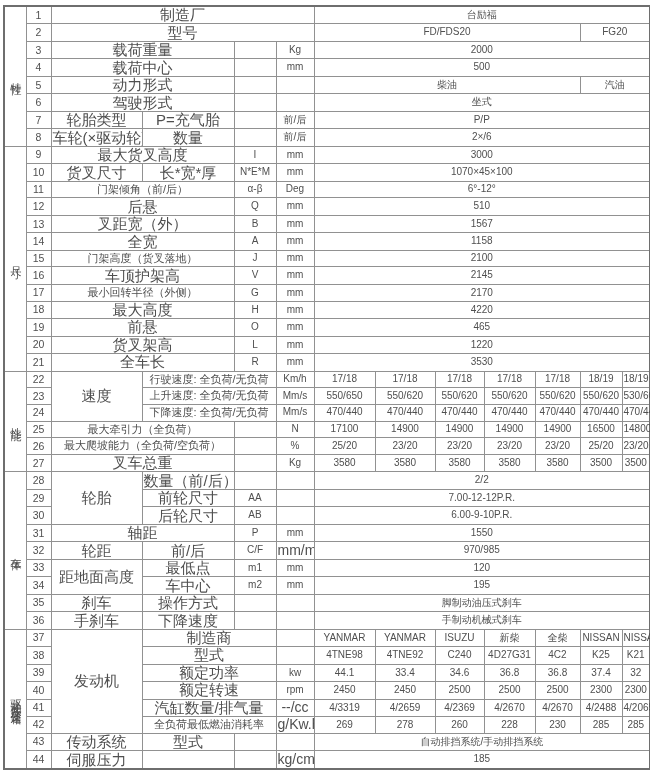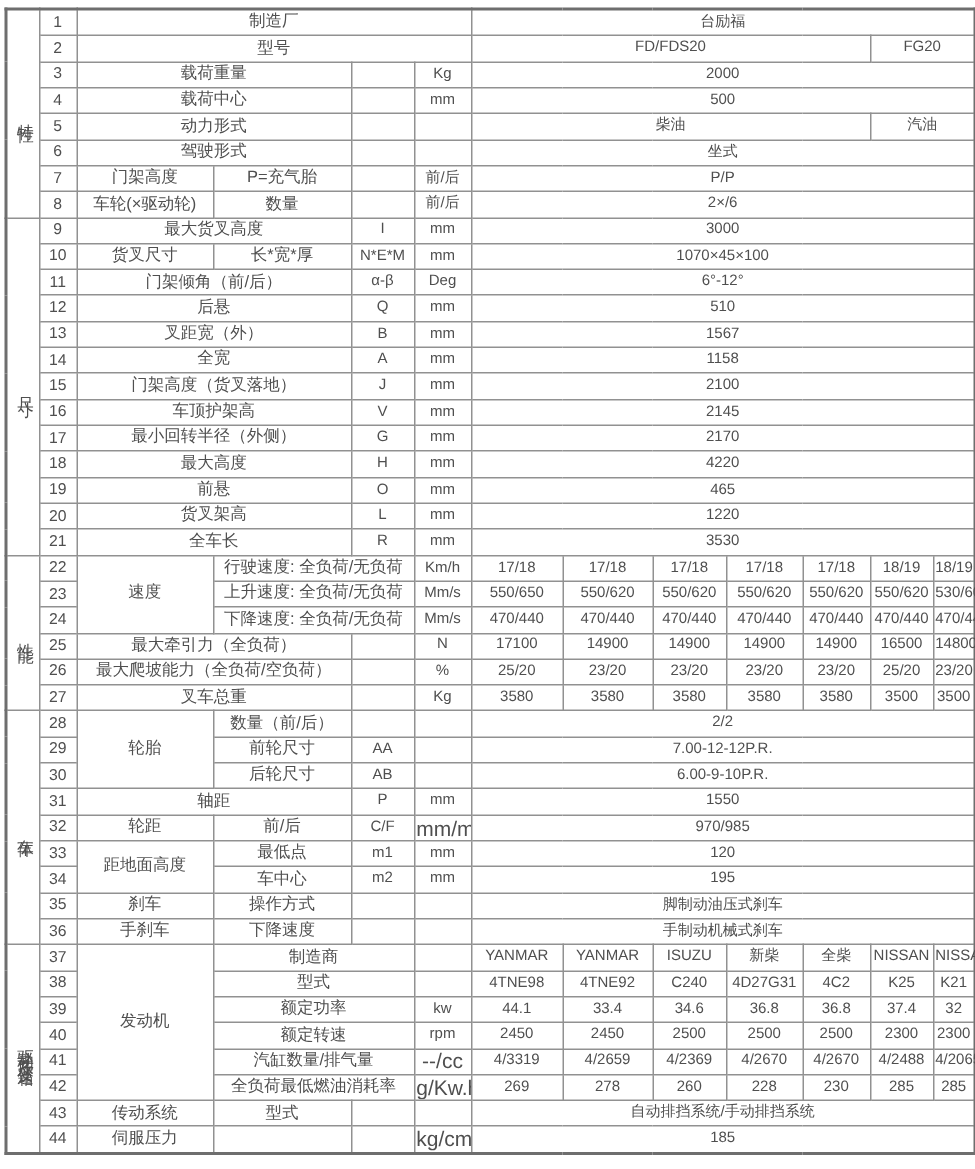--- a/index.html
+++ b/index.html
@@ -13,21 +13,21 @@
   td,th{
     border:1px solid #919191;text-align:center;vertical-align:middle;
     padding:0 1px;line-height:1.05;white-space:nowrap;overflow:hidden;
     font-weight:normal;height:15px;
   }
   th.sec{
     writing-mode:vertical-rl;text-orientation:upright;
     font-size:11px;letter-spacing:2px;padding:2px 0;
   }
   td.num{font-size:10.5px;}
-  td.lbl{font-size:11px;}
+  td.lbl{font-size:15px;}
   td.lbl.small{font-size:11px;}
   td.sym{font-size:10px;}
   td.unit{font-size:10px;}
   td.unit.tiny{font-size:14px;}
   td.val{font-size:10px;overflow:visible;}
 </style>
 </head>
 <body>
 
 <div class="wrap">
@@ -84,21 +84,21 @@
         </tr>
         <tr>
           <td class="num">6</td>
           <td class="lbl" colspan="2">驾驶形式</td>
           <td class="sym"></td>
           <td class="unit"></td>
           <td class="val" colspan="7">坐式</td>
         </tr>
         <tr>
           <td class="num">7</td>
-          <td class="lbl" rowspan="1">门架高度</td>
+          <td class="lbl" rowspan="1">轮胎类型</td>
           <td class="lbl">P=充气胎</td>
           <td class="sym"></td>
           <td class="unit">前/后</td>
           <td class="val" colspan="7">P/P</td>
         </tr>
         <tr>
           <td class="num">8</td>
           <td class="lbl" rowspan="1">车轮(×驱动轮)</td>
           <td class="lbl">数量</td>
           <td class="sym"></td>

